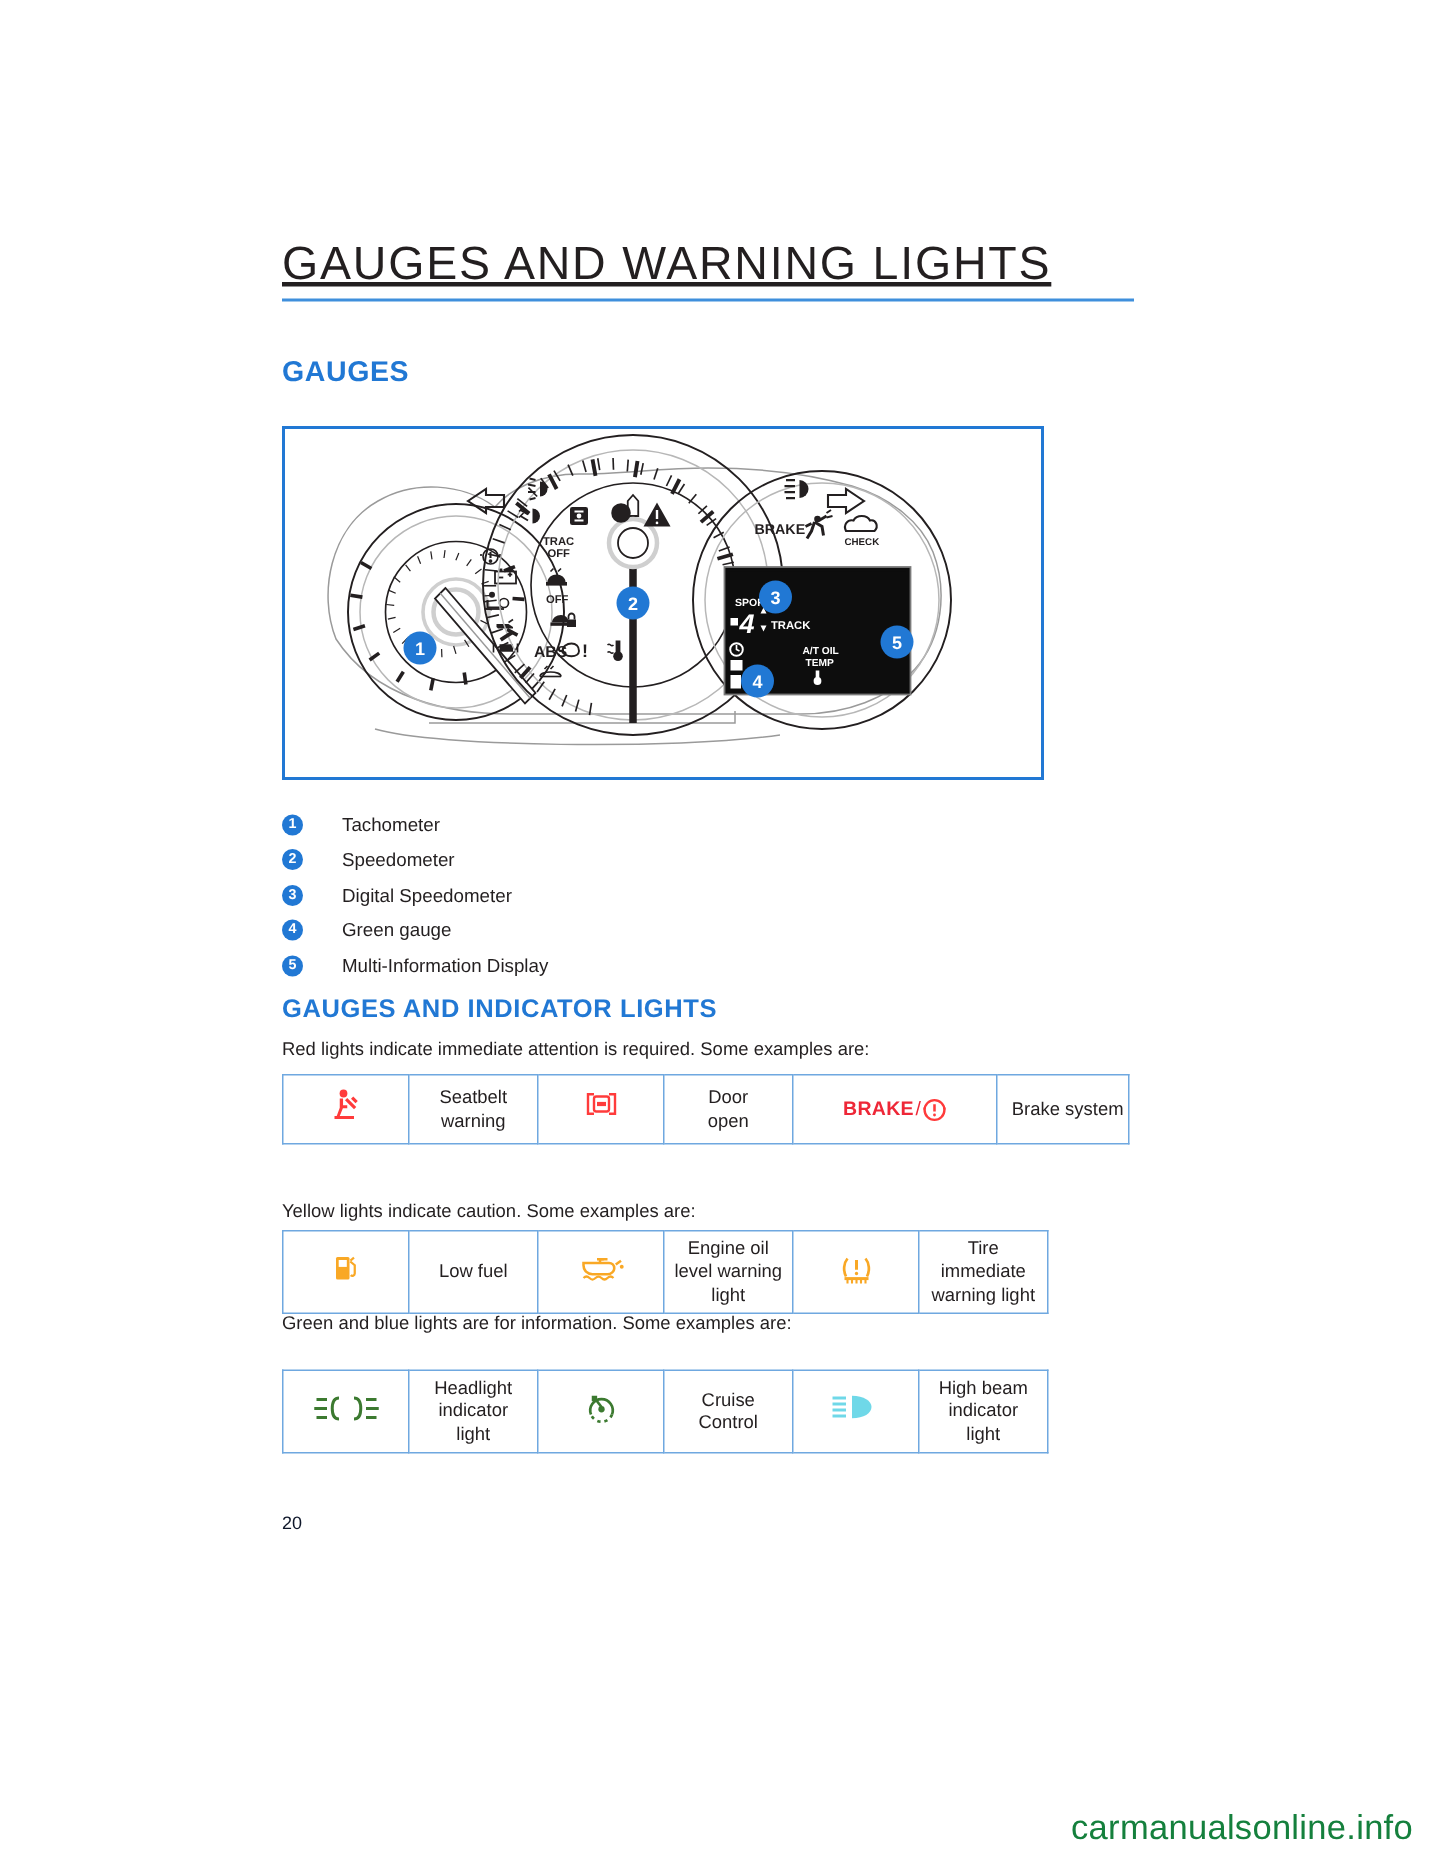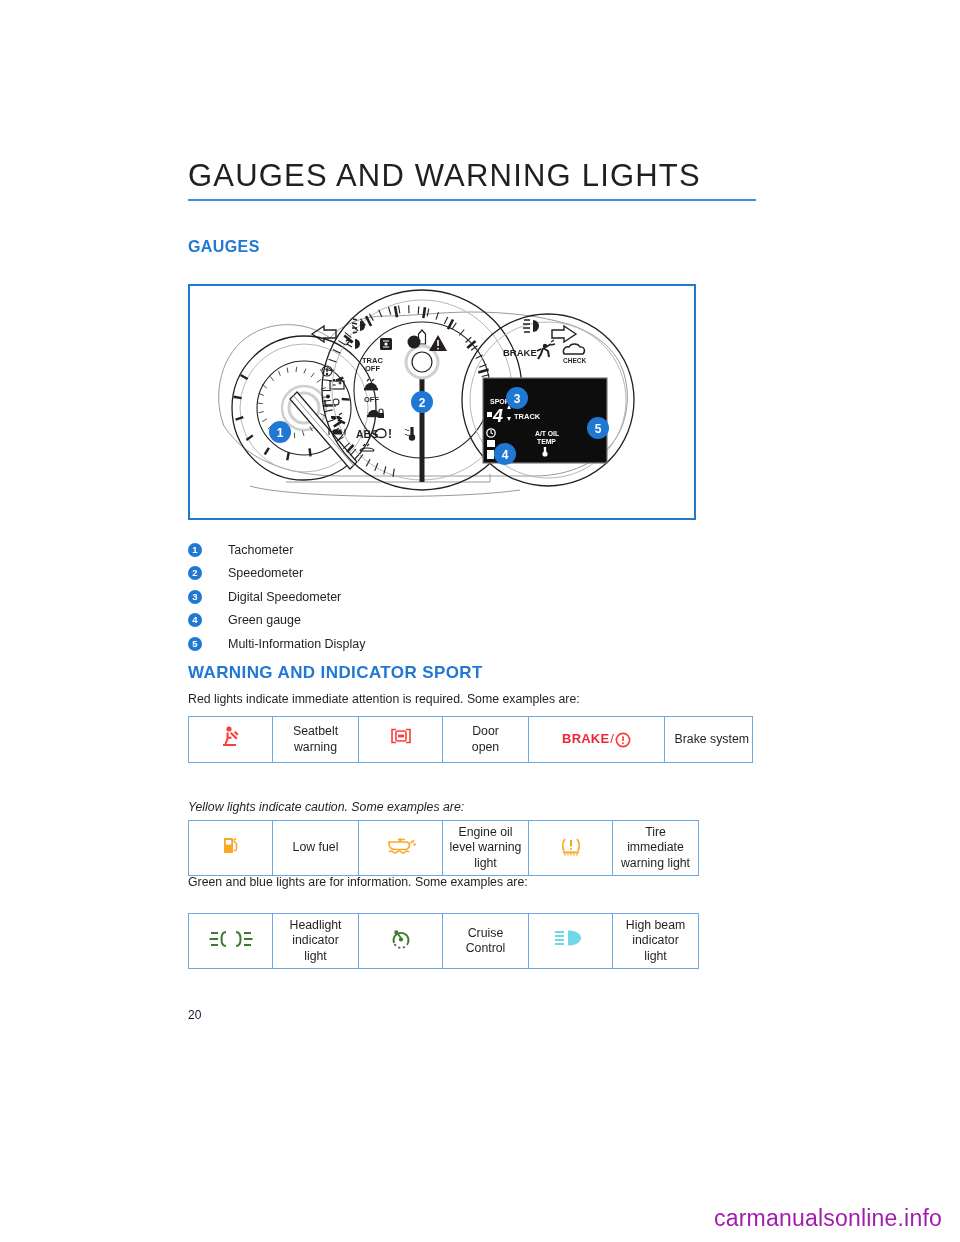--- a/index.html
+++ b/index.html
@@ -26,41 +26,42 @@
   
   .chapter-title {
     position: absolute;
     left: 188px;
     top: 158px;
     font-size: 31px;
     letter-spacing: 1.2px;
     font-weight: 400;
     color: #231f20;
     white-space: nowrap;
+    text-decoration: underline;
   }
   .chapter-rule {
     position: absolute;
     left: 188px;
     top: 199px;
     width: 568px;
     height: 2px;
     background: #3f8fdc;
   }
 
   
   .section-head {
     position: absolute;
     font-weight: bold;
     color: #2178d4;
     letter-spacing: 0.4px;
   }
   #gauges-head {
     left: 188px;
     top: 238px;
-    font-size: 16px;
+    font-size: 19px;
   }
   #warn-head {
     left: 188px;
     top: 663px;
     font-size: 17px;
   }
 
   
   .figure-box {
     position: absolute;
@@ -105,21 +106,21 @@
   }
 
   
   .para {
     position: absolute;
     left: 188px;
     font-size: 12.3px;
     color: #231f20;
   }
   #para-red    { top: 692px; }
-  #para-yellow { top: 800px; font-style: italic; }
+  #para-yellow { top: 800px; }
   #para-green  { top: 875px; }
 
   
   .icon-table {
     position: absolute;
     left: 188px;
     width: 508px;
     border-collapse: collapse;
     table-layout: fixed;
     background: #ffffff;
@@ -167,21 +168,21 @@
     font-size: 12px;
     color: #0f172a;
   }
 
   
   .watermark {
     position: absolute;
     right: 18px;
     bottom: 10px;
     font-size: 23px;
-    color: #a21caf;
+    color: #15803d;
     letter-spacing: 0.2px;
   }
 </style>
 </head>
 <body>
 
 <div class="page">
 
   <div class="chapter-title">GAUGES AND WARNING LIGHTS</div>
   <div class="chapter-rule"></div>
@@ -523,21 +524,21 @@
     <div class="legend-row">
       <div class="badge">4</div>
       <div class="legend-label">Green gauge</div>
     </div>
     <div class="legend-row">
       <div class="badge">5</div>
       <div class="legend-label">Multi-Information Display</div>
     </div>
   </div>
 
-  <div class="section-head" id="warn-head">WARNING AND INDICATOR SPORT</div>
+  <div class="section-head" id="warn-head">GAUGES AND INDICATOR LIGHTS</div>
 
   <div class="para" id="para-red">Red lights indicate immediate attention is required. Some examples are:</div>
 
   <table class="icon-table" id="table-red">
     <tbody>
         <tr>
       <td class="cell-icon">
         <span class="glyph">
           <svg width="22" height="24" viewBox="0 0 22 24">
             <g fill="#ff3b3b">

